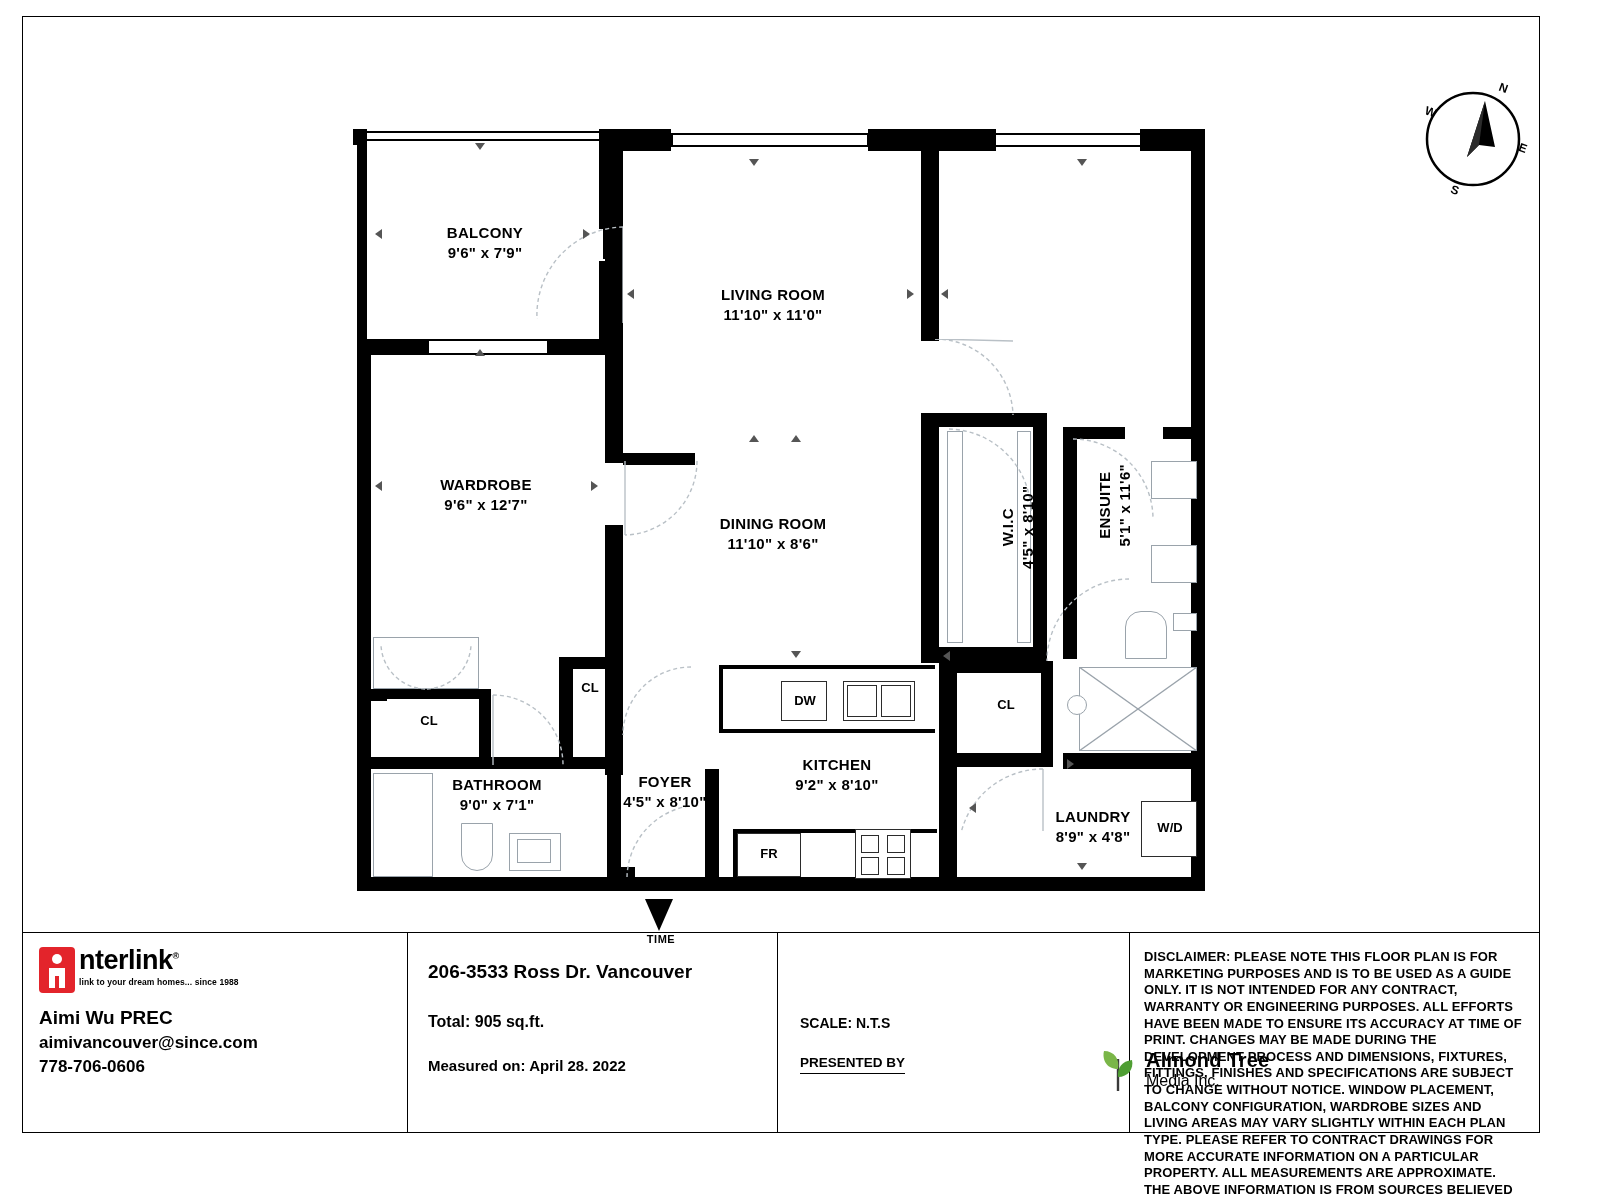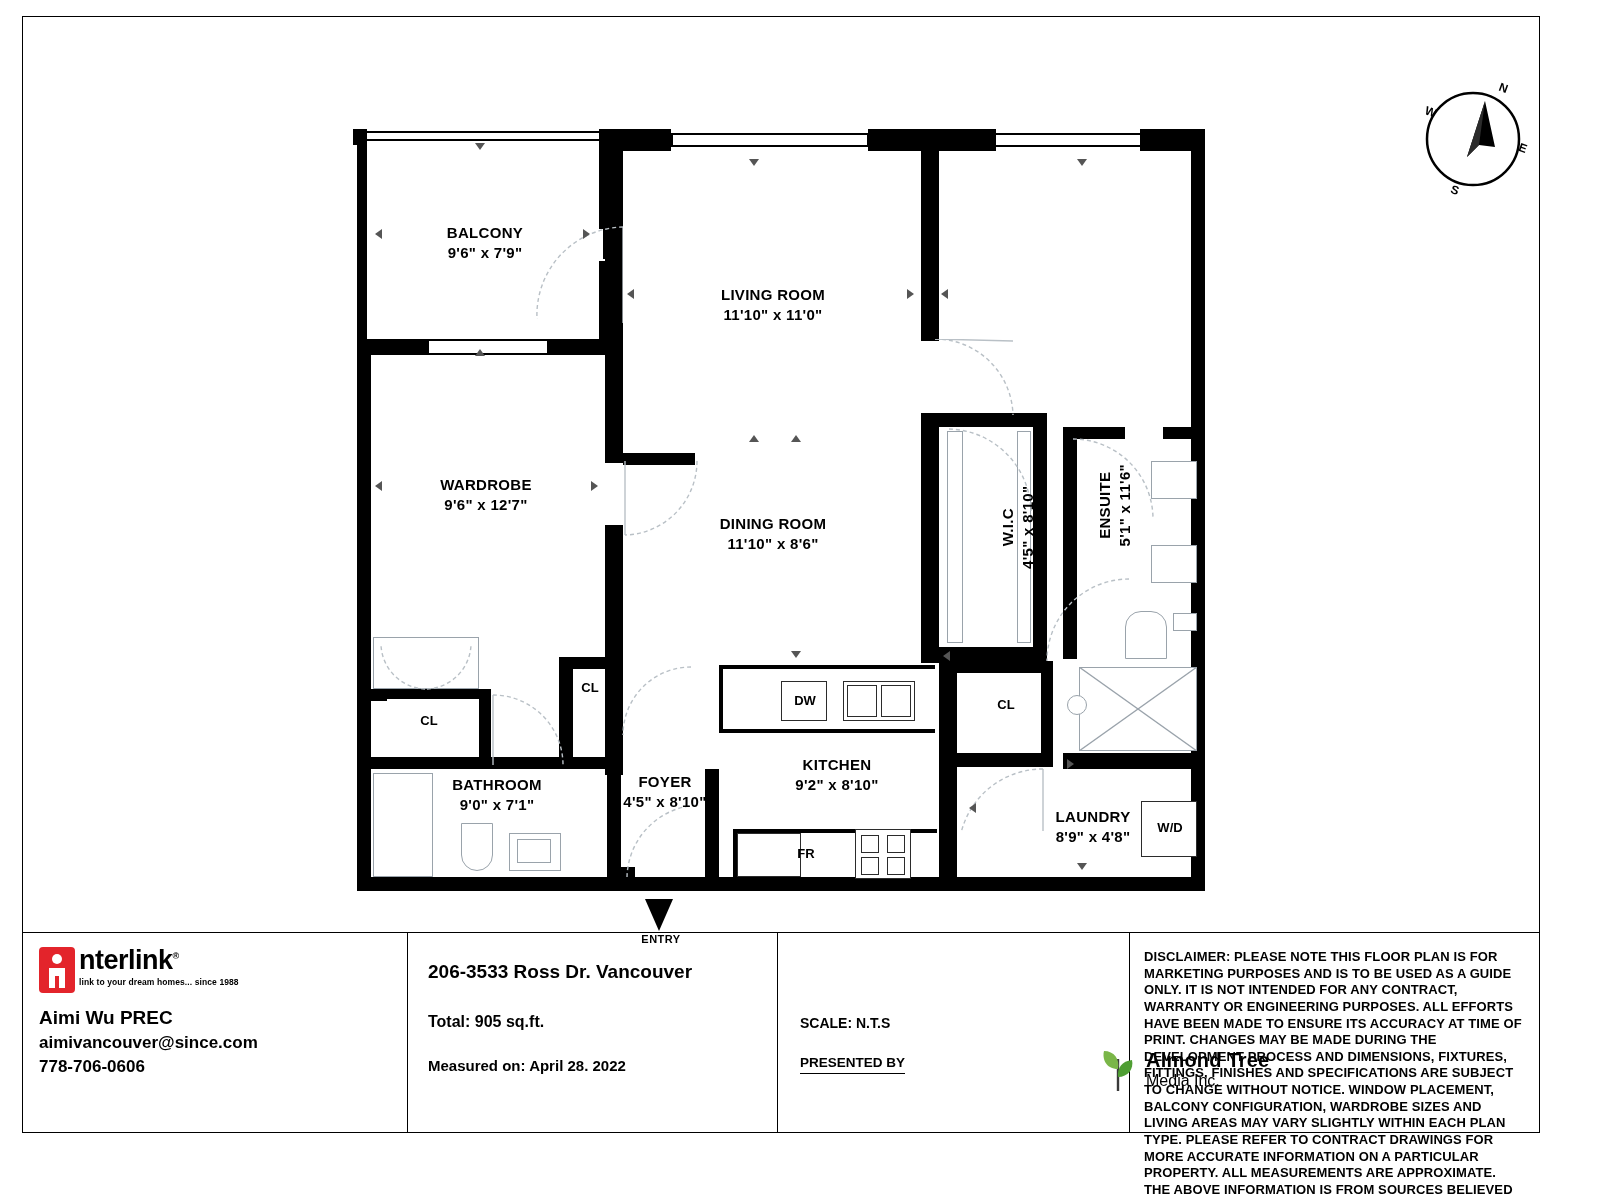--- a/index.html
+++ b/index.html
@@ -412,27 +412,27 @@
 
       <div class="room-label rot90" style="left:1012px; top:468px; width:160px;">
         <div class="nm">ENSUITE</div>
         <div class="dm">5'1" x 11'6"</div>
       </div>
 
       <div class="small-label" style="left:376px; top:696px; width:60px;">CL</div>
       <div class="small-label" style="left:542px; top:663px; width:50px;">CL</div>
       <div class="small-label" style="left:958px; top:680px; width:50px;">CL</div>
       <div class="small-label" style="left:758px; top:676px; width:48px;">DW</div>
-      <div class="small-label" style="left:759px; top:829px; width:48px;">FR</div>
+      <div class="small-label" style="left:722px; top:829px; width:48px;">FR</div>
       <div class="small-label" style="left:1118px; top:803px; width:58px;">W/D</div>
 
       <svg style="position:absolute;left:620px;top:880px;width:32px;height:34px;">
         <polygon points="16,34 2,2 30,2" fill="#000"></polygon>
       </svg>
-      <div id="entry-label" style="left:608px; top:916px; width:60px; text-align:center;">ENTRY</div>
+      <div id="entry-label" style="left:608px; top:916px; width:60px; text-align:center;">TIME</div>
 
       <div id="compass">
         <svg width="120" height="120">
           <circle cx="60" cy="60" r="46" fill="none" stroke="#000" stroke-width="2.5"></circle>
           <polygon points="72,22 54,78 66,66 82,68" fill="#000"></polygon>
           <polygon points="72,22 66,66 54,78" fill="#2b2b2b"></polygon>
         </svg>
         <div class="cp-letter" style="left:86px; top:2px;  transform:rotate(20deg);">N</div>
         <div class="cp-letter" style="left:106px; top:62px; transform:rotate(20deg);">E</div>
         <div class="cp-letter" style="left:38px;  top:104px; transform:rotate(20deg);">S</div>

